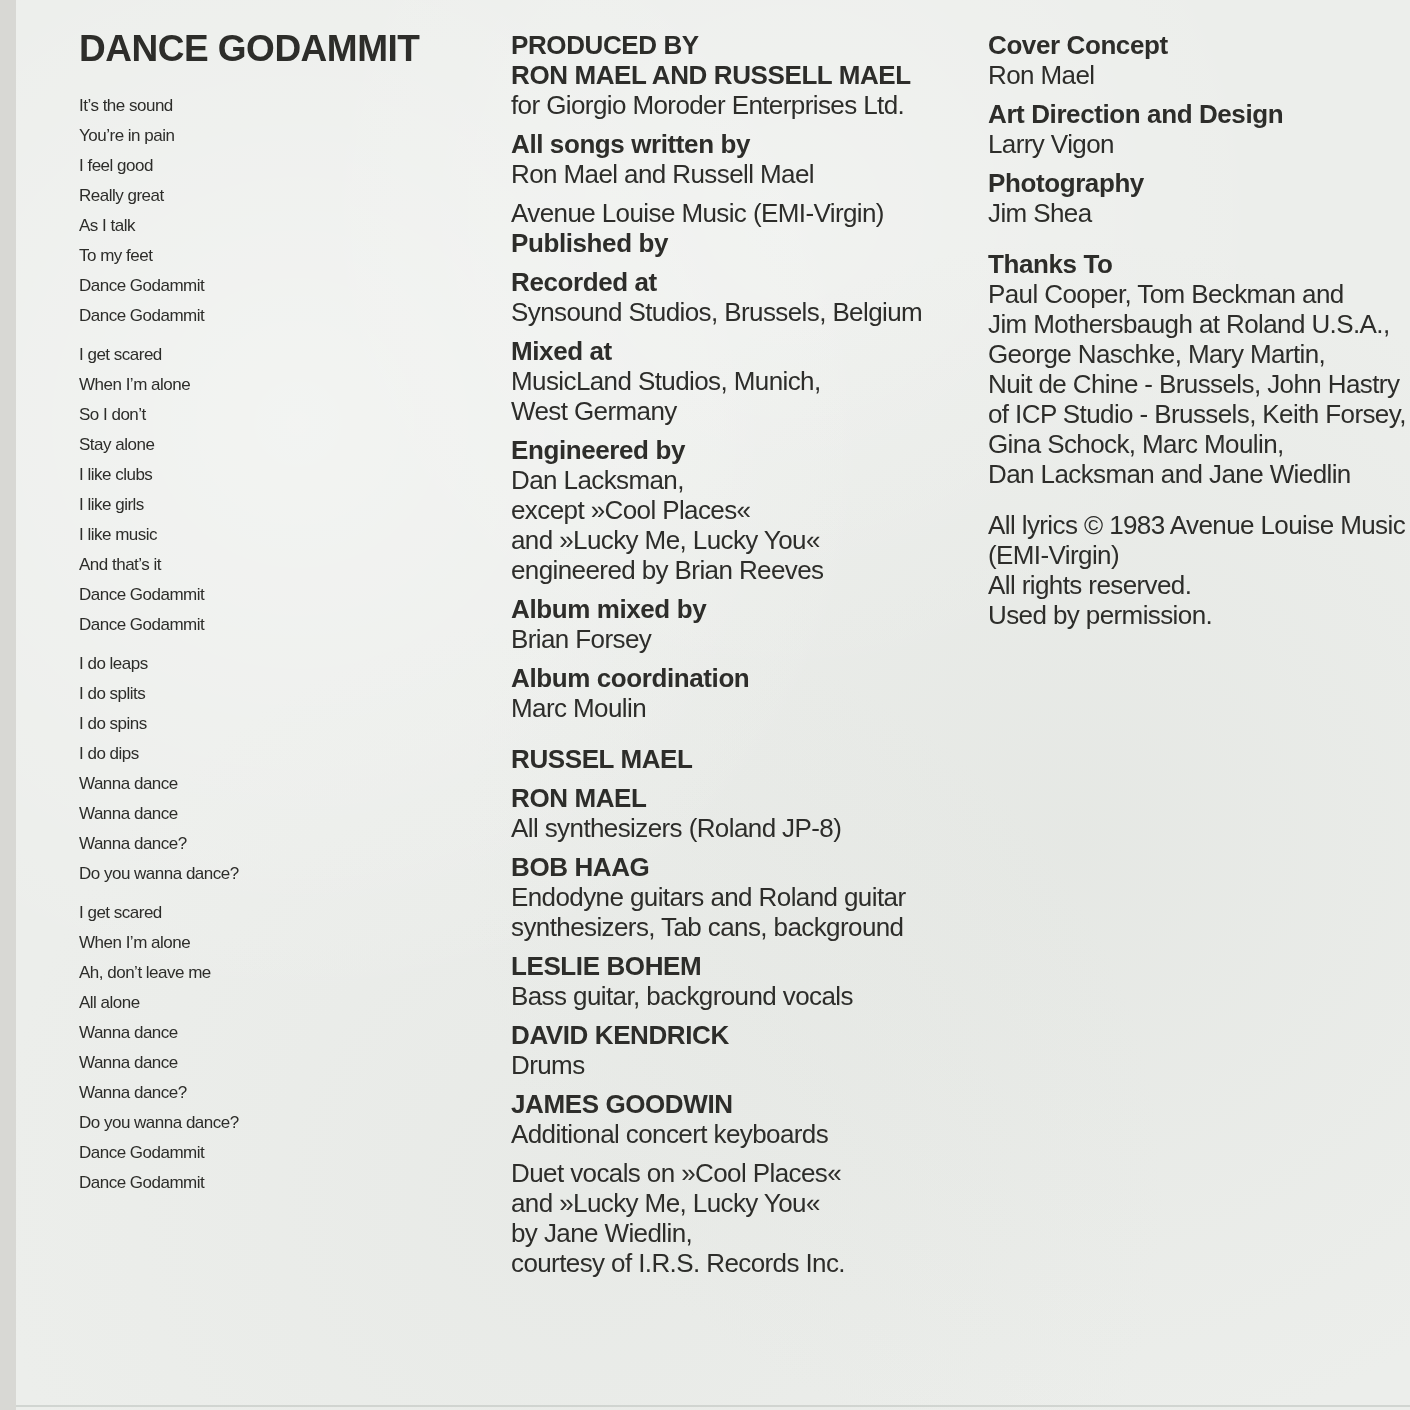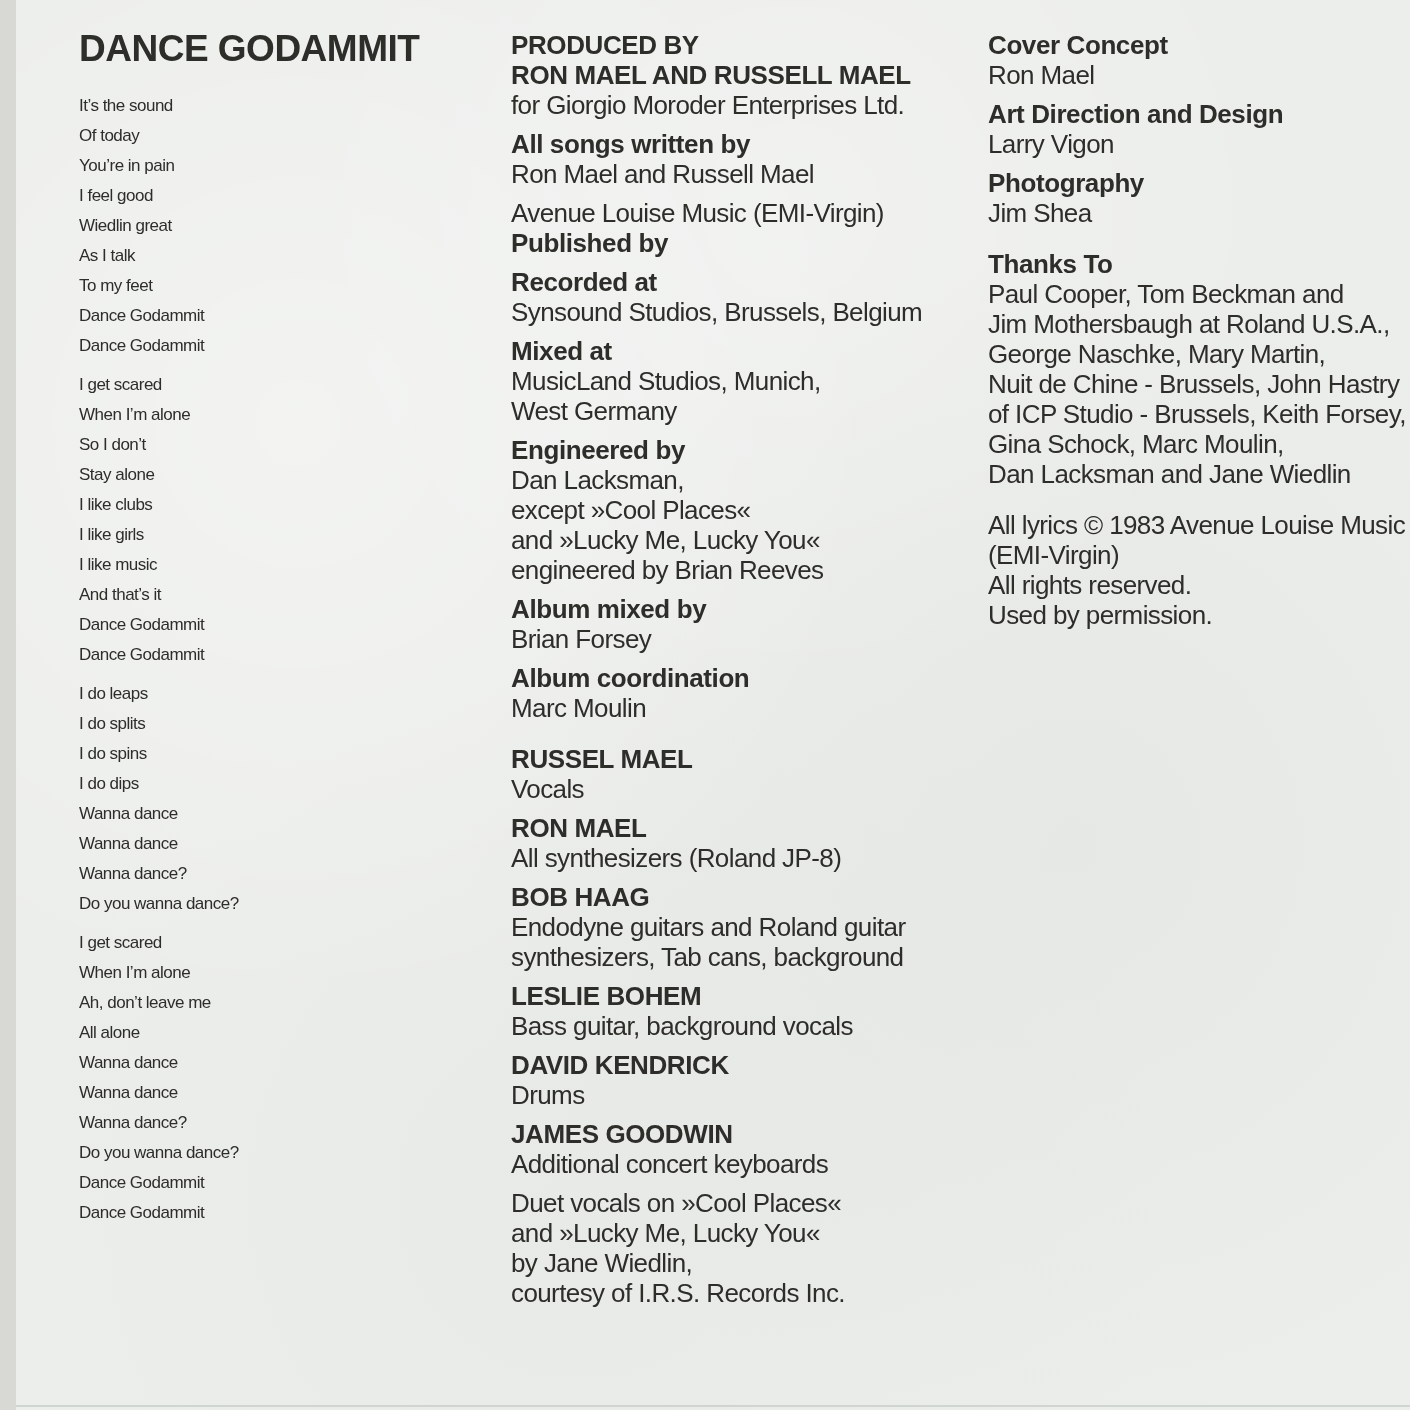--- a/index.html
+++ b/index.html
@@ -76,24 +76,23 @@
 </head>
 <body>
 
 <div class="page">
 
   <div class="col col-lyrics">
     <h1 class="song-title">DANCE GODAMMIT</h1>
     <div id="stanzas-container">
         <div class="stanza">
           <div class="lyric-line">It’s the sound</div>
-          <div class="lyric-line">Of today</div>
           <div class="lyric-line">You’re in pain</div>
           <div class="lyric-line">I feel good</div>
-          <div class="lyric-line">Wiedlin great</div>
+          <div class="lyric-line">Really great</div>
           <div class="lyric-line">As I talk</div>
           <div class="lyric-line">To my feet</div>
           <div class="lyric-line">Dance Godammit</div>
           <div class="lyric-line">Dance Godammit</div>
         </div>
         <div class="stanza">
           <div class="lyric-line">I get scared</div>
           <div class="lyric-line">When I’m alone</div>
           <div class="lyric-line">So I don’t</div>
           <div class="lyric-line">Stay alone</div>
@@ -162,21 +161,20 @@
       <div class="block">
         <div class="credit-line bold">Album mixed by</div>
         <div class="credit-line">Brian Forsey</div>
       </div>
       <div class="block">
         <div class="credit-line bold">Album coordination</div>
         <div class="credit-line">Marc Moulin</div>
       </div>
       <div class="block gap-large">
         <div class="credit-line bold">RUSSEL MAEL</div>
-        <div class="credit-line">Vocals</div>
       </div>
       <div class="block">
         <div class="credit-line bold">RON MAEL</div>
         <div class="credit-line">All synthesizers (Roland JP-8)</div>
       </div>
       <div class="block">
         <div class="credit-line bold">BOB HAAG</div>
         <div class="credit-line">Endodyne guitars and Roland guitar</div>
         <div class="credit-line">synthesizers, Tab cans, background</div>
       </div>

